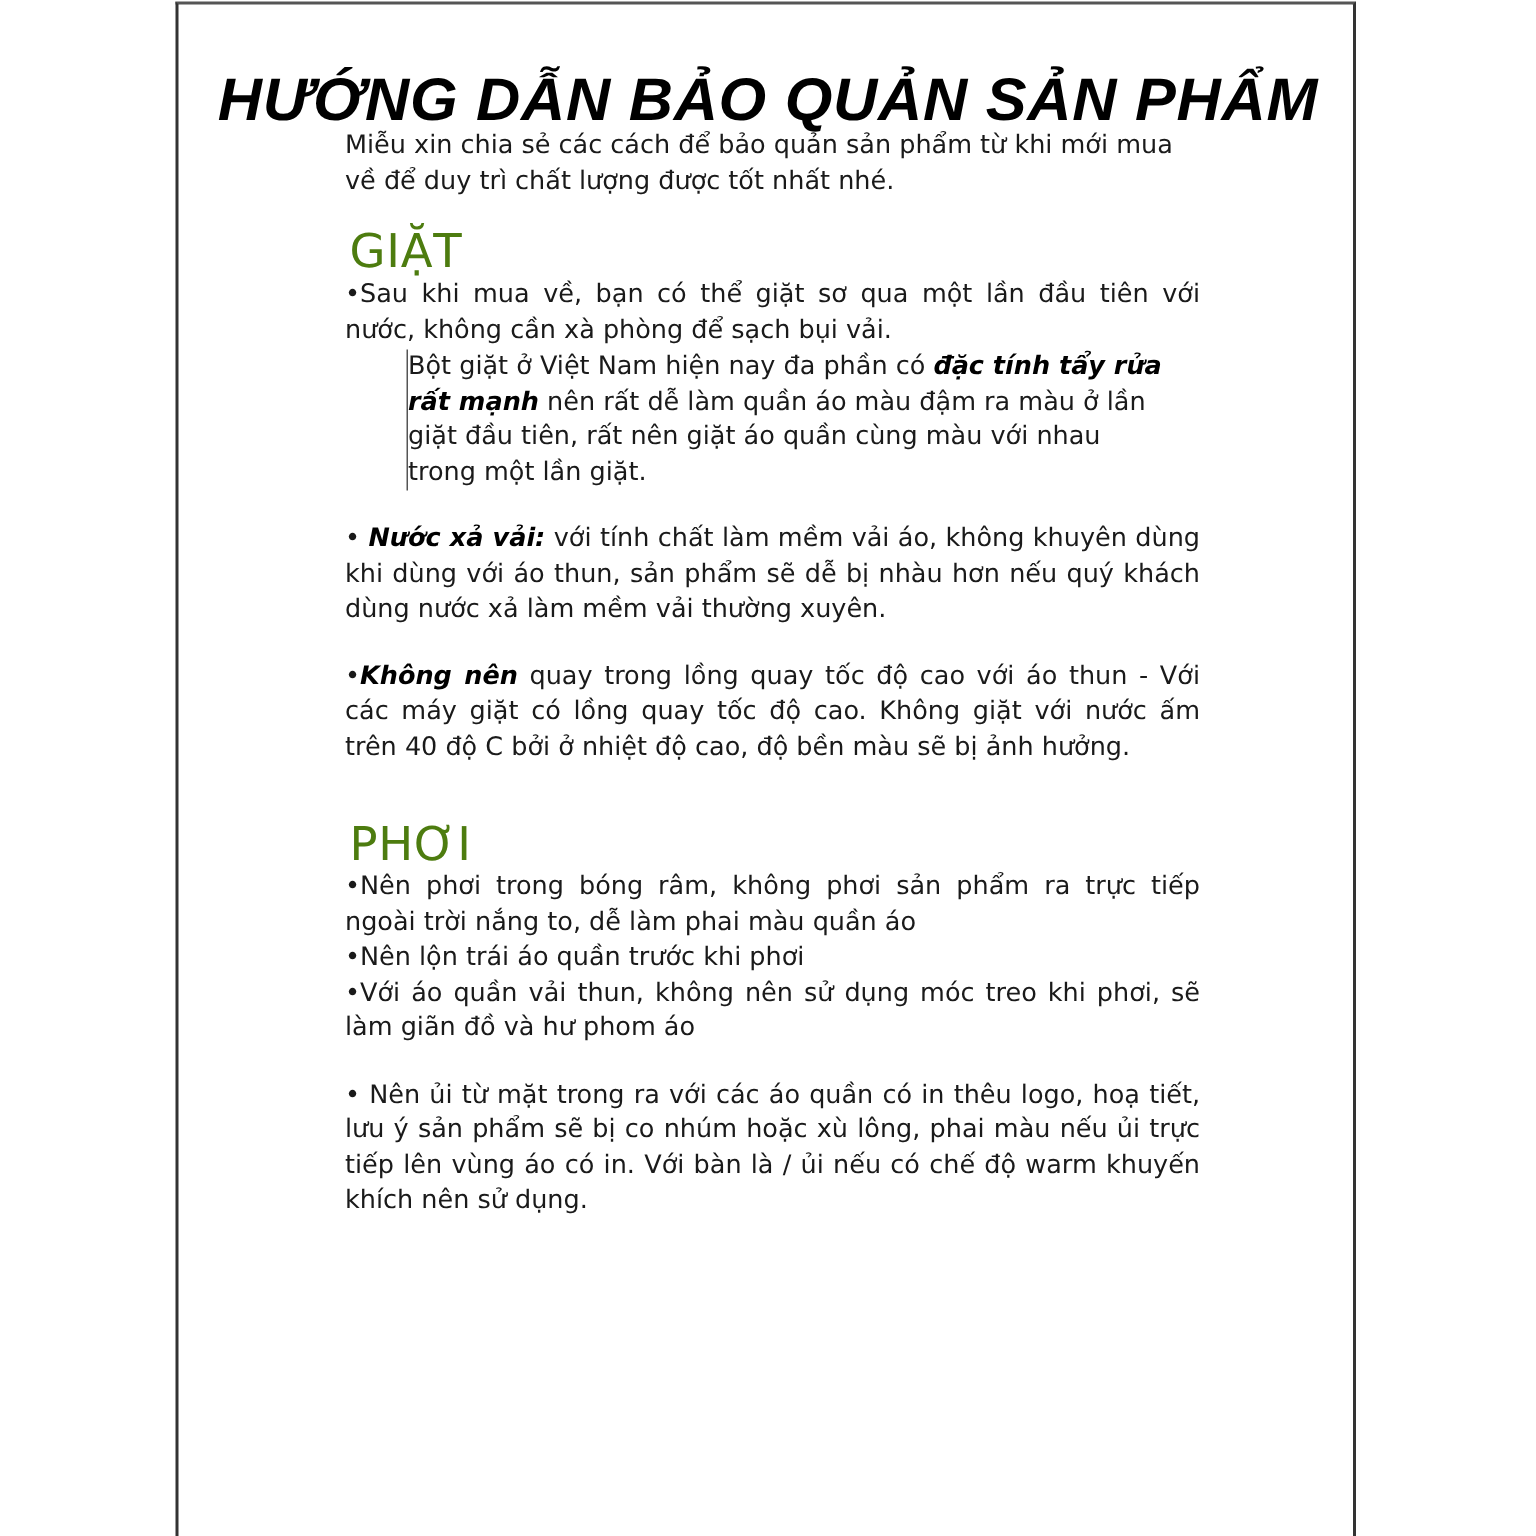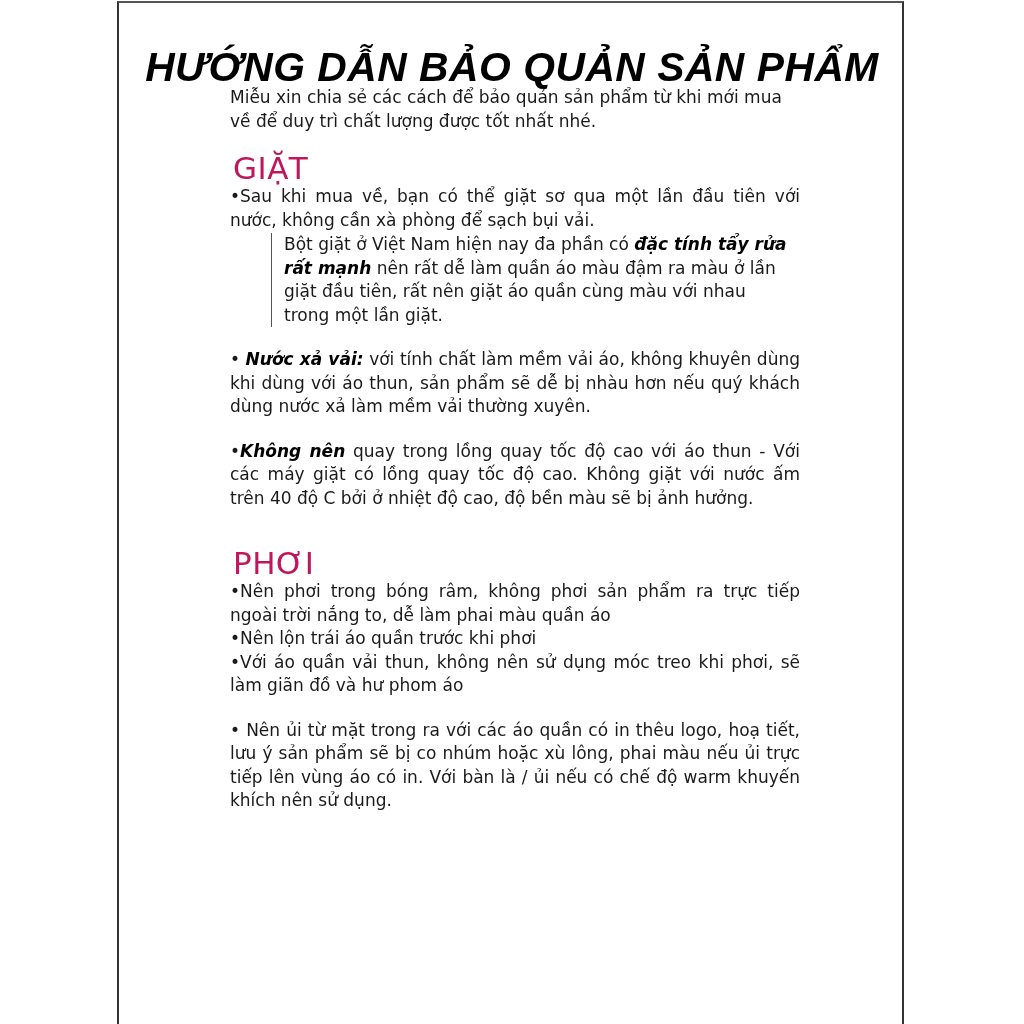--- a/index.html
+++ b/index.html
@@ -19,32 +19,32 @@
     font-size: 40px; letter-spacing: 0.5px; color: #000; white-space: nowrap;
     transform: scaleX(1.02);
   }
   .content {
     position: absolute; left: 230px; top: 86px; width: 570px;
     font-size: 17px; line-height: 23.5px; color: #1a1a1a;
   }
   .intro { margin: 0 0 0 2px; }
   .h {
     font-size: 31px; line-height: 34px; font-weight: normal; margin: 0; padding-left: 3px;
-    color: #be185d; letter-spacing: 0.5px;
+    color: #4d7c0f; letter-spacing: 0.5px;
   }
   .h-giat { margin-top: 18px; }
   .h-phoi { margin-top: 36px; }
   .h-la { margin-top: 38px; }
   .p { margin: 0; text-align: justify; }
   .p.single { text-align: left; }
   .gap { margin-top: 21px; }
   .bullet { display: inline-block; width: 10px; text-align: center; }
   b.em { font-weight: bold; font-style: italic; color: #000; }
   .note {
-    margin: 1px 0 0 41px; padding-left: 12px; border-left: 1.5px solid #555;
+    margin: 1px 0 0 41px; border-left: 1.5px solid #555;
     width: 503px; text-align: left;
   }
 </style>
 </head>
 <body>
 
 <div class="frame"></div>
 
 <h1 class="title">HƯỚNG DẪN BẢO QUẢN SẢN PHẨM</h1>
 

